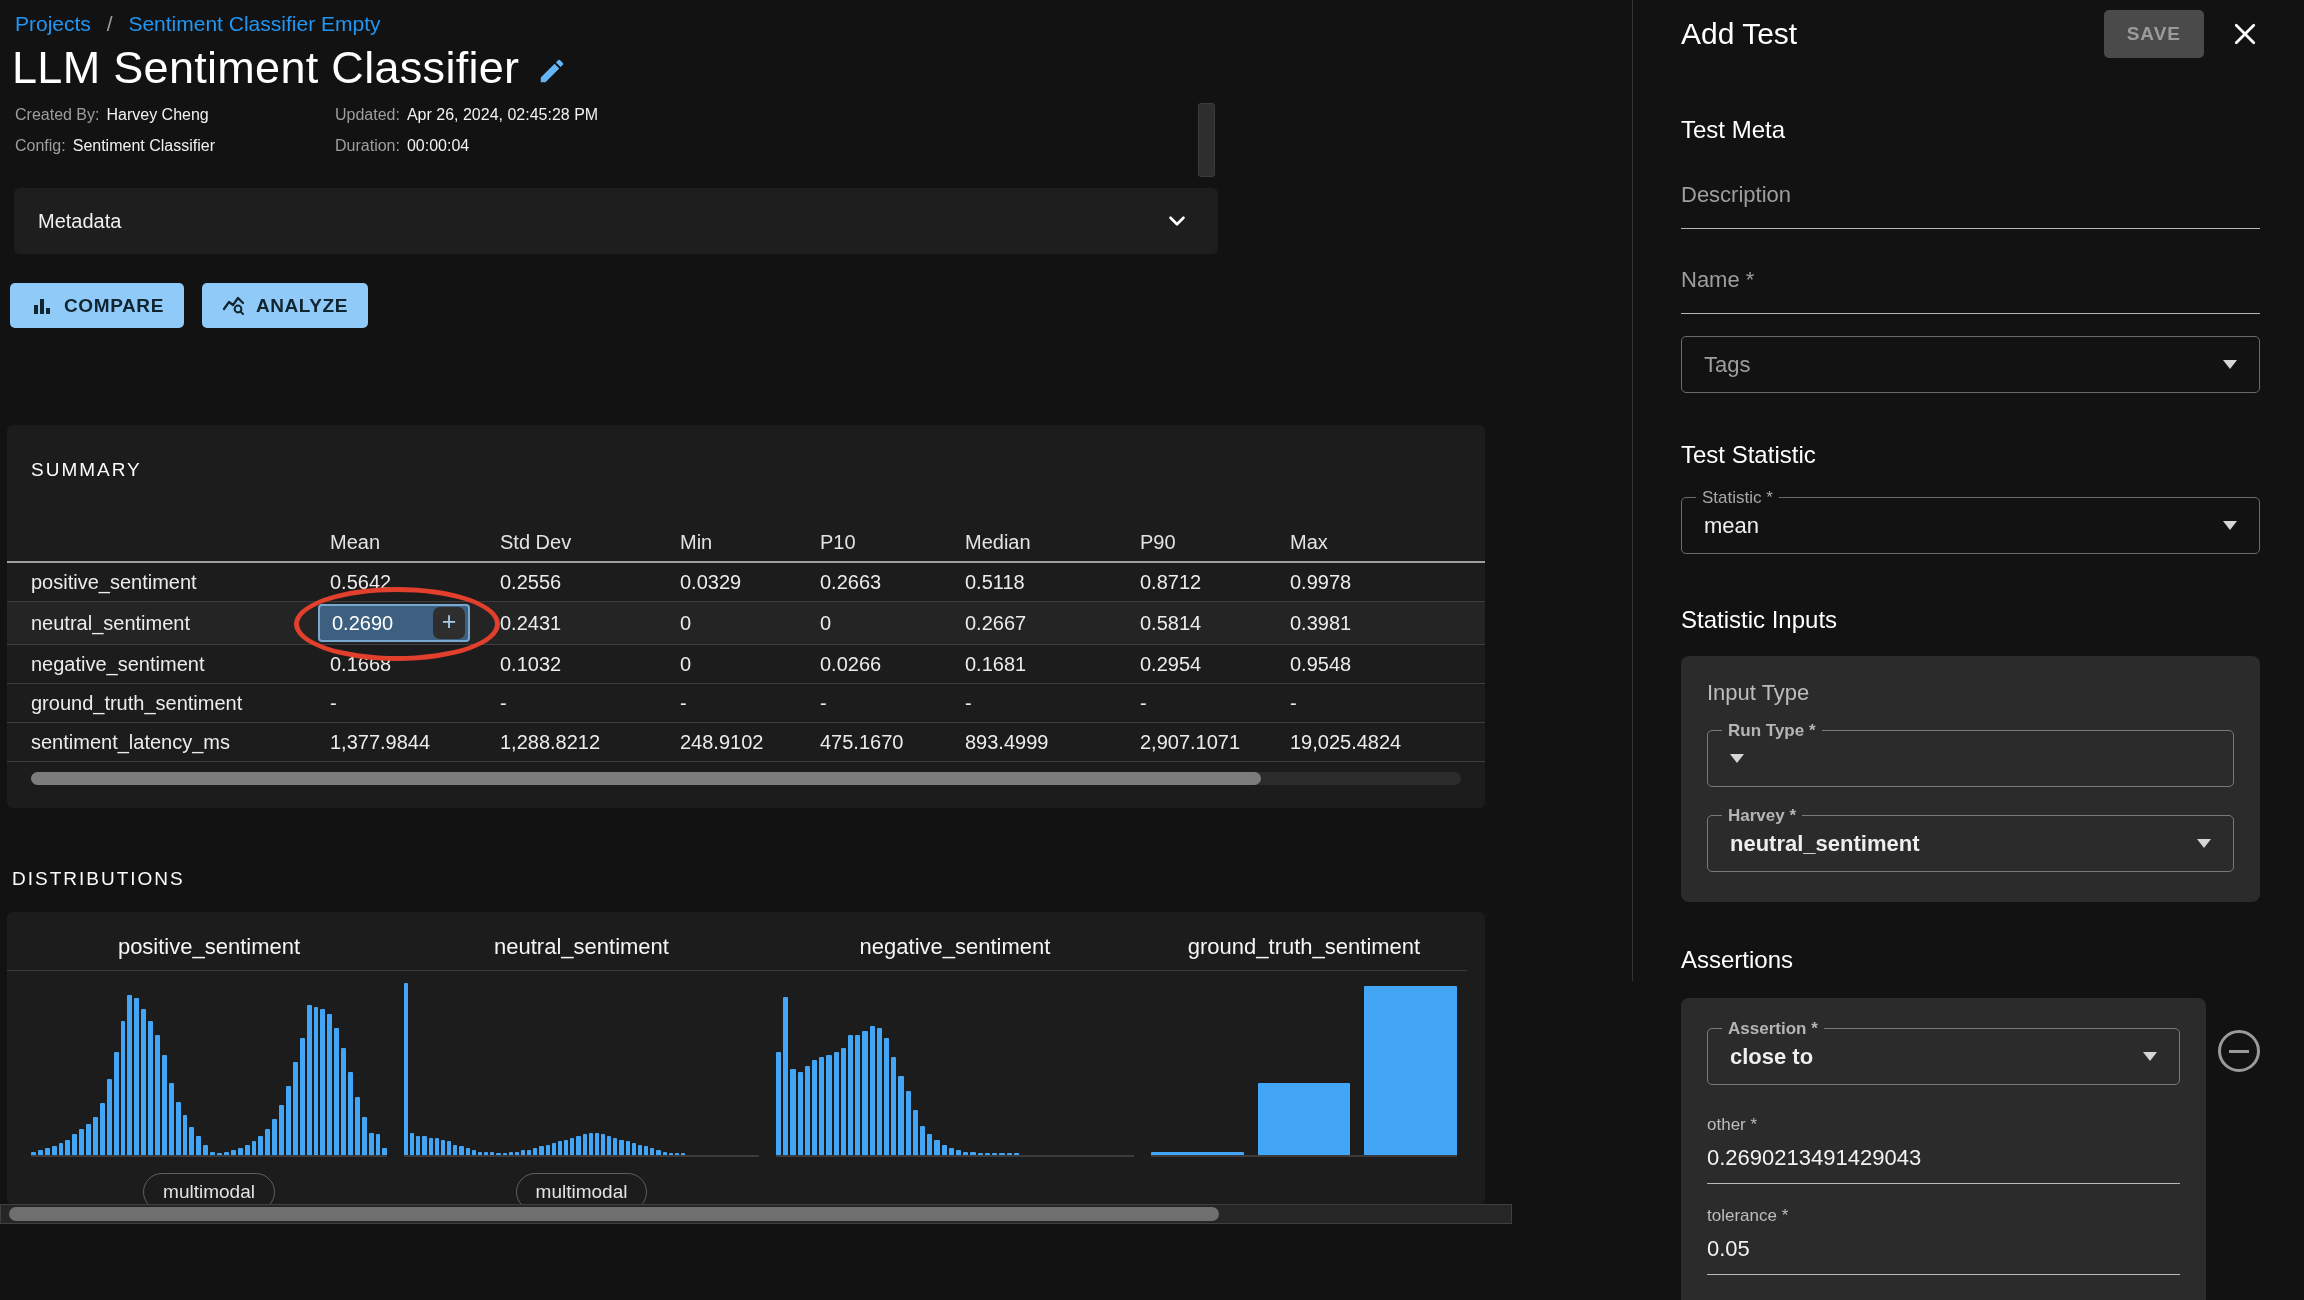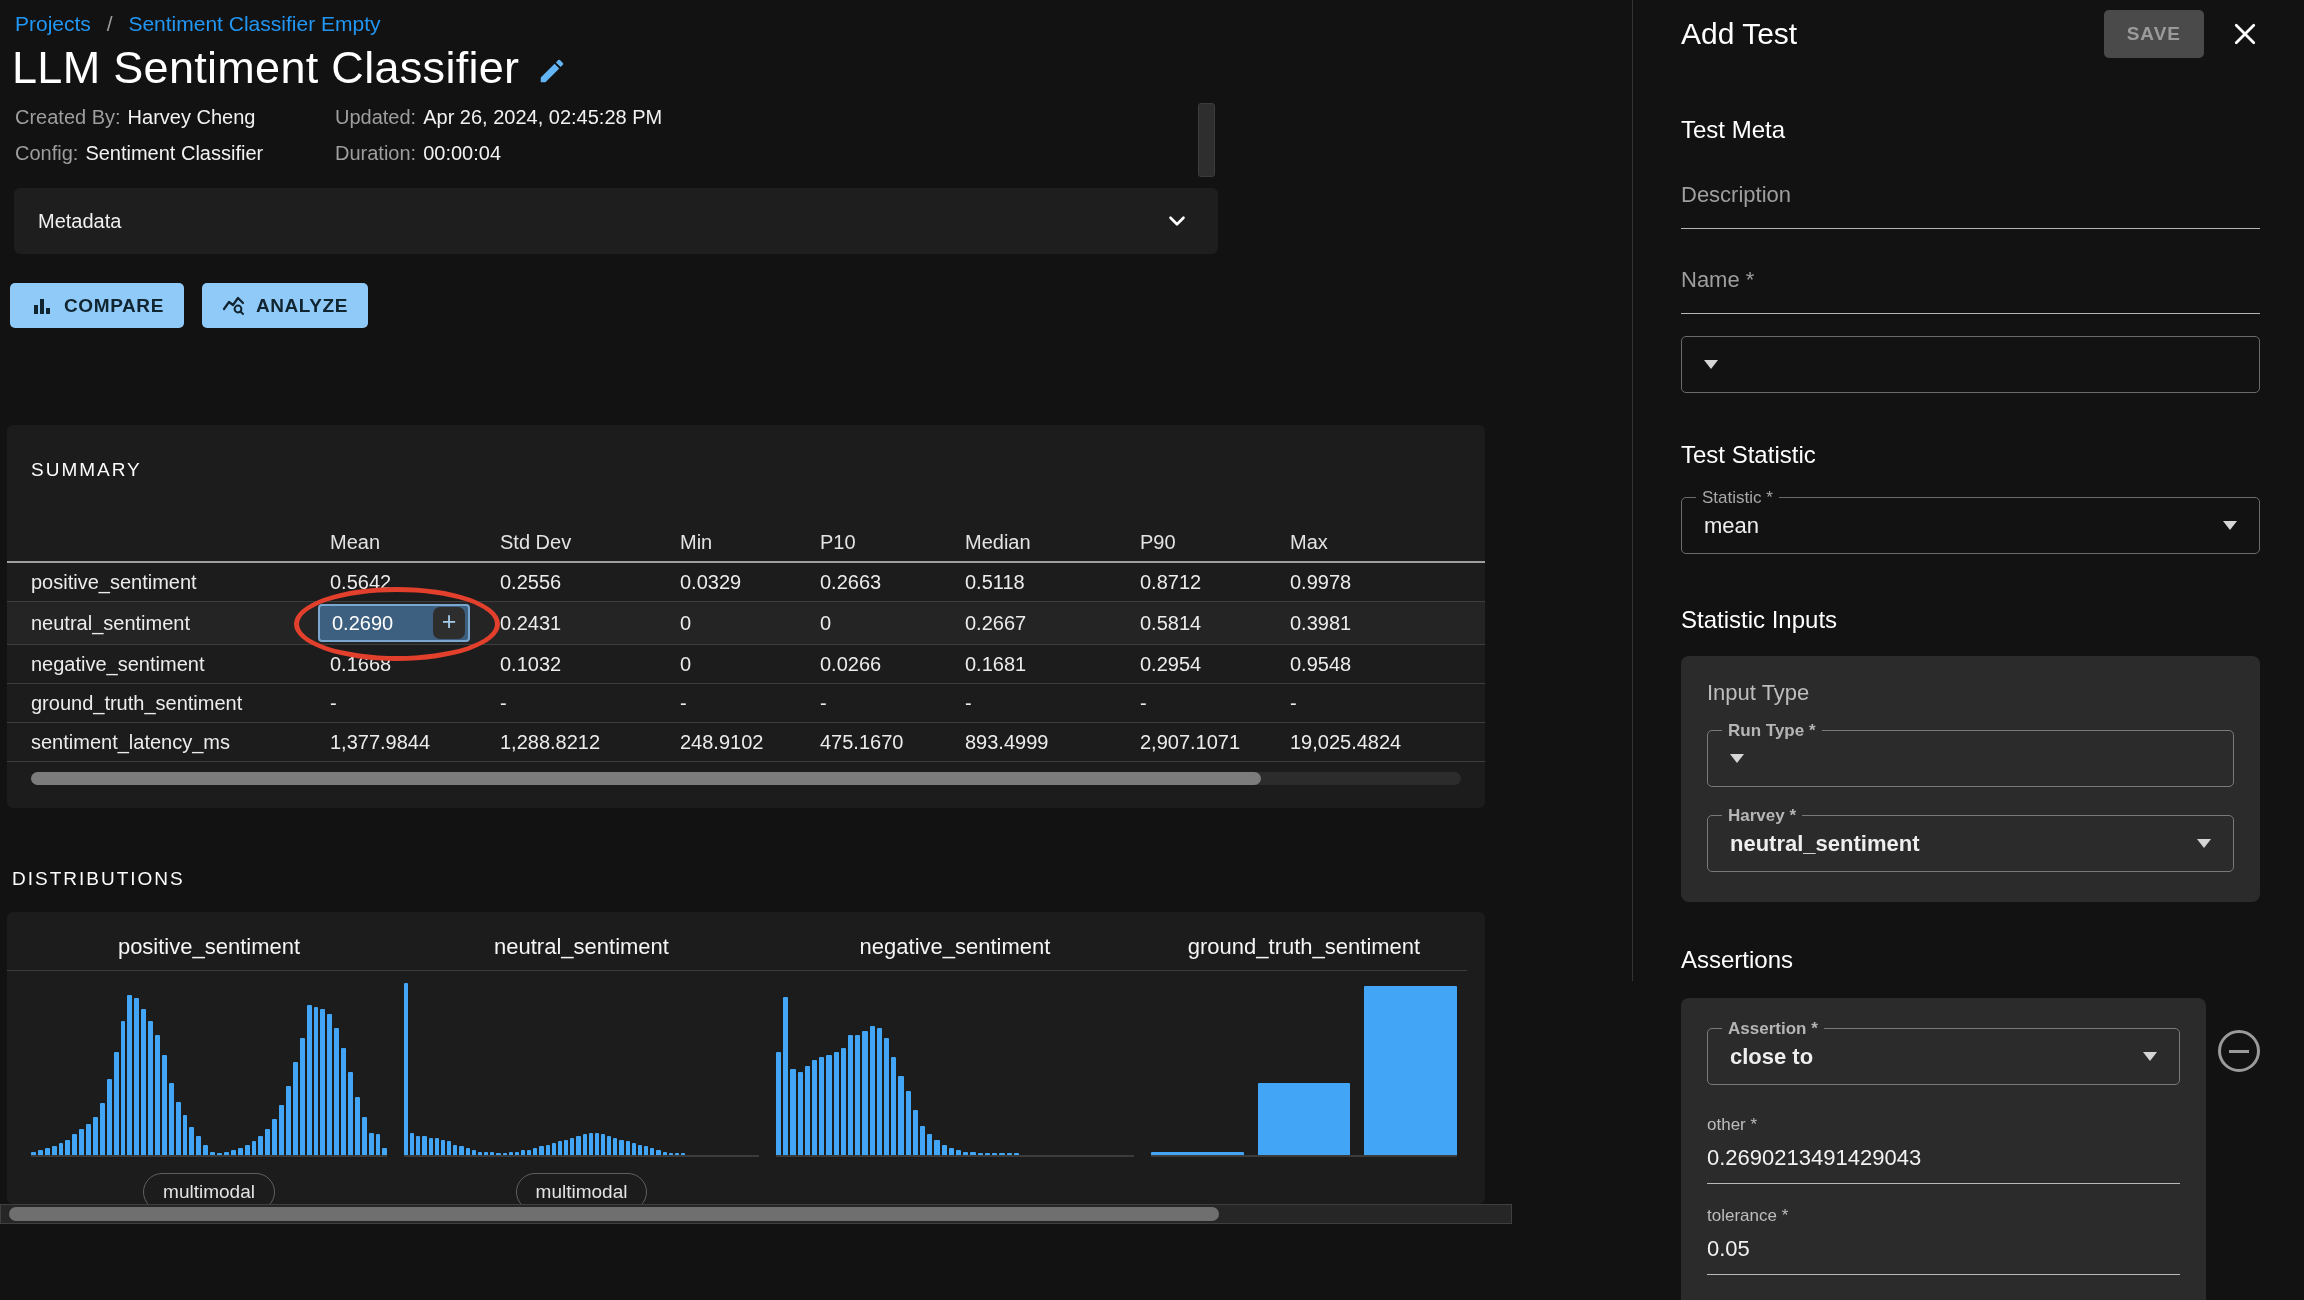--- a/index.html
+++ b/index.html
@@ -12,21 +12,21 @@
 
   .breadcrumb { position:absolute; left:15px; top:12px; font-size:21px; }
   .breadcrumb a { color:#2196f3; text-decoration:none; cursor:pointer; }
   .breadcrumb .sep { color:#9e9e9e; margin:0 10px; }
 
   .title-row { position:absolute; left:12px; top:42px; display:flex; align-items:center; gap:18px; }
   .title-row h1 { font-size:45px; font-weight:400; color:#fff; letter-spacing:0.3px; }
   .pencil { width:30px; height:30px; margin-top:6px; cursor:pointer; }
 
   .meta-grid { position:absolute; left:15px; top:106px; display:grid;
-    grid-template-columns:320px auto; row-gap:13px; font-size:20px; }
+    grid-template-columns:320px auto; row-gap:13px; font-size:16px; }
   .meta-grid .lbl { color:#9e9e9e; }
   .meta-grid .val { color:#f2f2f2; margin-left:7px; }
 
   .meta-scrollbar { position:absolute; left:1198px; top:103px; width:17px; height:74px;
     background:#2e2e2e; border:1px solid #3c3c3c; border-radius:3px; }
 
   .accordion { position:absolute; left:14px; top:188px; width:1204px; height:66px;
     background:#1e1e1e; border-radius:6px; display:flex; align-items:center;
     padding:0 28px 0 24px; cursor:pointer; }
   .accordion .alabel { font-size:20px; color:#f0f0f0; flex:1; }
@@ -479,20 +479,21 @@
       <div class="flabel">Description</div>
       <div class="uline"></div>
     </div>
 
     <div class="ufield">
       <div class="flabel">Name *</div>
       <div class="uline"></div>
     </div>
 
     <div class="osel tags-box">
+      <span class="val ph">Tags</span>
       <span class="caret"></span>
     </div>
 
     <div class="section-h h-stat">Test Statistic</div>
 
     <div class="osel stat-sel">
       <span class="nlabel">Statistic *</span>
       <span class="val">mean</span>
       <span class="caret"></span>
     </div>

